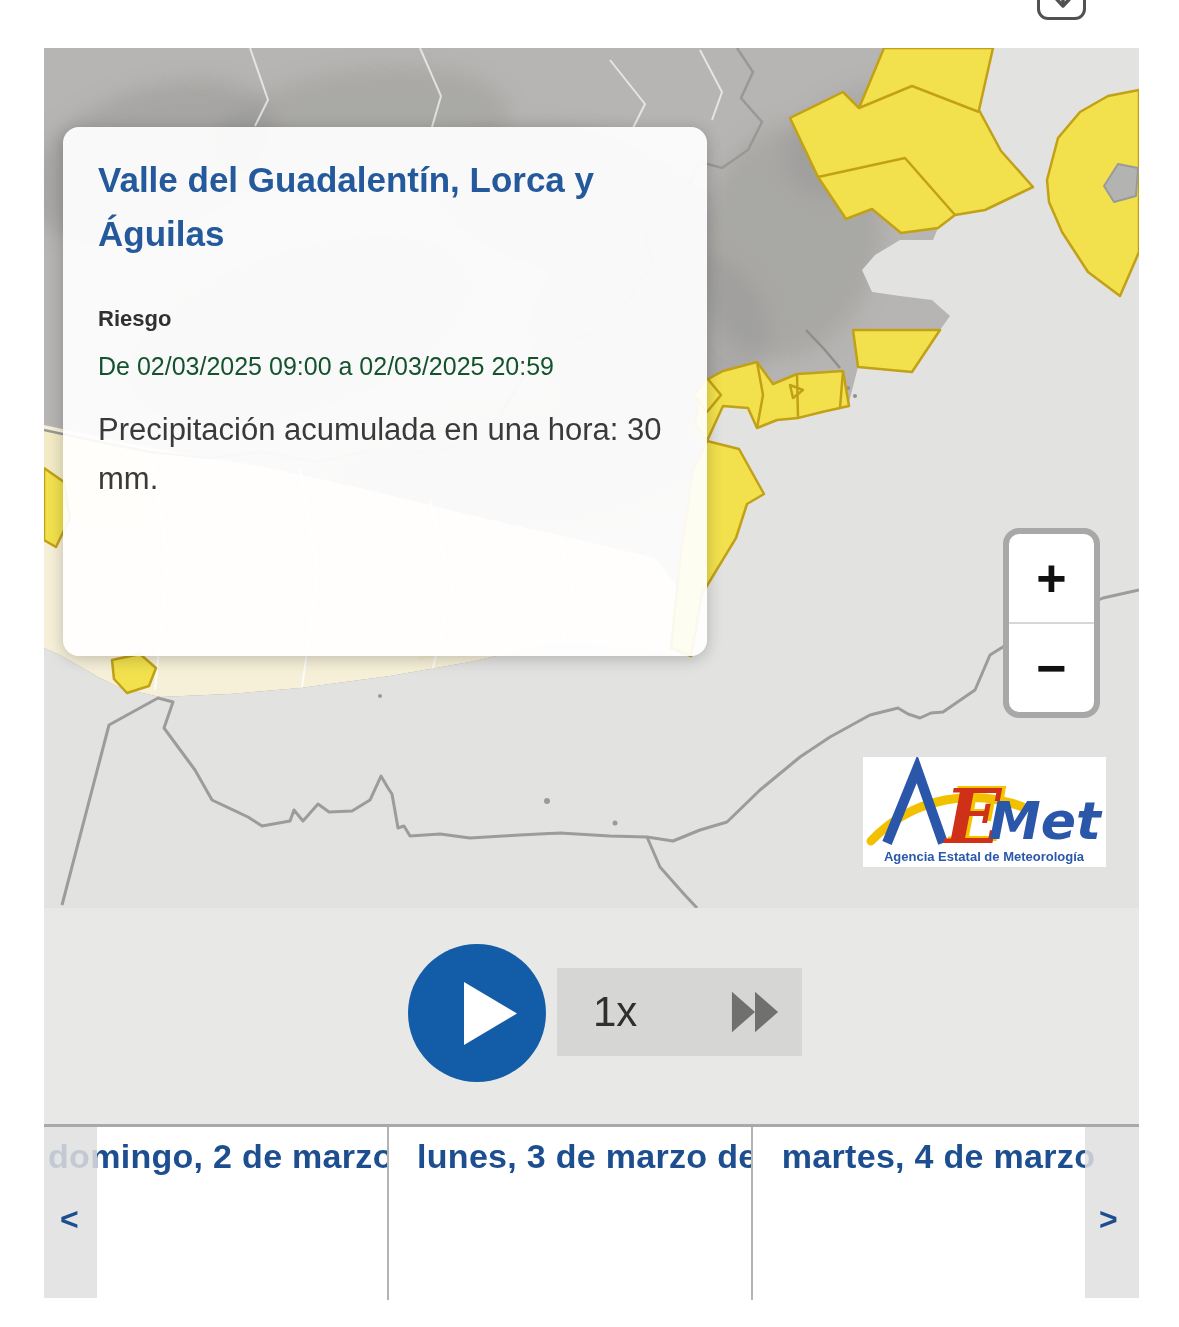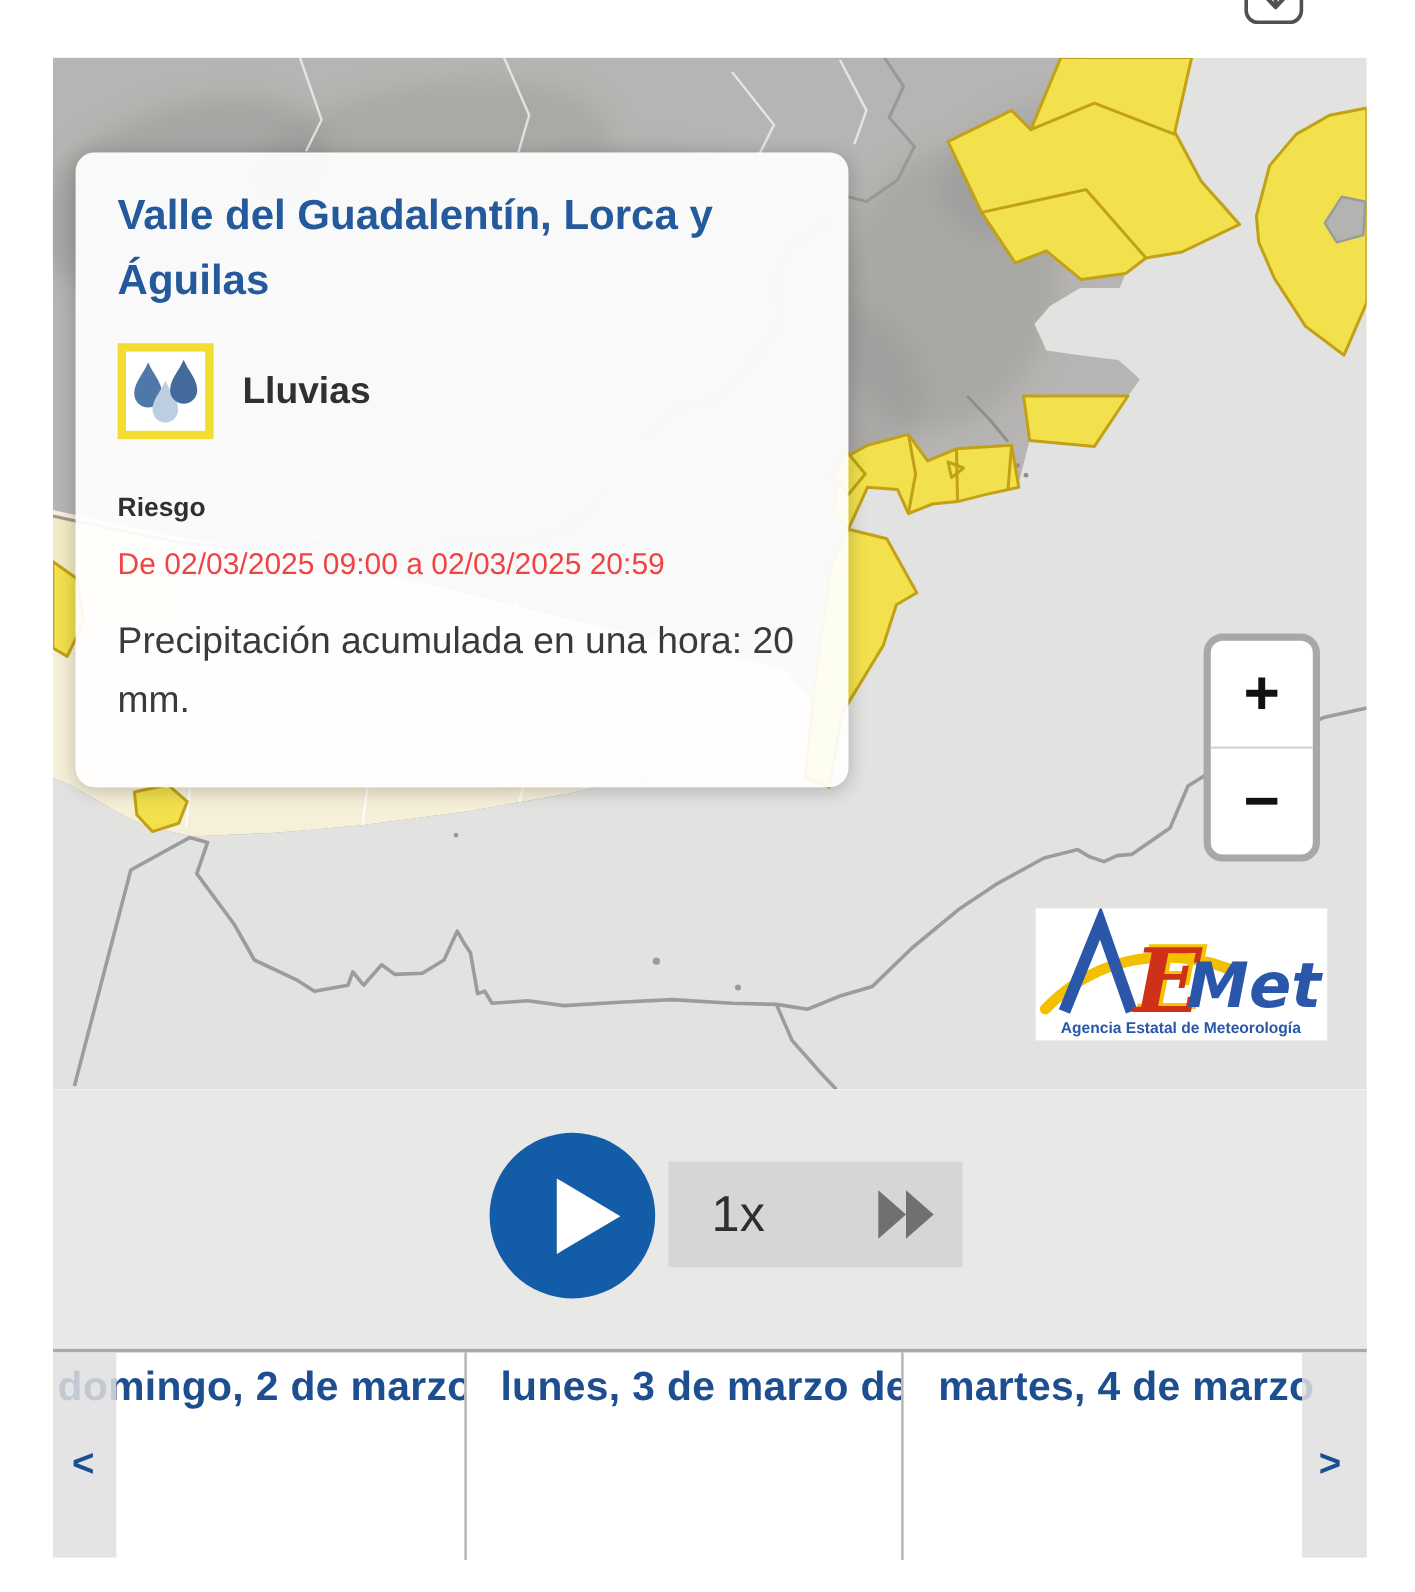--- a/index.html
+++ b/index.html
@@ -18,21 +18,21 @@
   
   .popup{position:absolute;left:19px;top:79px;width:644px;height:529px;box-sizing:border-box;
     background:rgba(255,255,255,0.93);border-radius:16px;
     box-shadow:0 3px 16px rgba(0,0,0,0.22);padding:26px 44px 0 35px;}
   .popup-title{font-size:35px;font-weight:700;color:#24599c;line-height:1.55;margin:0;}
   .icon-row{display:flex;align-items:center;margin-top:24px;}
   .warn-box{width:80px;height:80px;box-sizing:border-box;border:7px solid #f1de2e;
     background:#fff;display:flex;align-items:center;justify-content:center;}
   .warn-label{font-size:31px;font-weight:700;color:#303030;margin-left:24px;}
   .risk-label{font-size:22px;font-weight:700;color:#303030;margin-top:44px;}
-  .period{font-size:25px;color:#ef4444;margin-top:20px;}
+  .period{font-size:25px;color:#14532d;margin-top:20px;}
   .desc{font-size:31px;color:#3a3a3a;margin-top:24px;line-height:1.6;width:575px;}
 
   
   .zoomctl{position:absolute;left:959px;top:480px;width:97px;height:190px;box-sizing:border-box;
     border:6px solid #a8a8a8;border-radius:16px;background:#fff;display:flex;flex-direction:column;}
   .zoomctl .zbtn{flex:1;display:flex;align-items:center;justify-content:center;
     font-size:52px;font-weight:900;color:#111;cursor:pointer;user-select:none;}
   .zoomctl .zbtn.zin{border-bottom:2px solid #d7d7d7;}
 
   
@@ -167,33 +167,23 @@
         <path d="M694,395 L707,378 L721,395 L707,412 Z"></path>
 
         <path d="M44,468 L64,482 L70,518 L56,547 L44,540 Z"></path>
 
         <path d="M112,660 L140,654 L156,668 L149,686 L127,693 L114,679 Z"></path>
       </g>
     </svg>
 
     <div class="popup">
       <div class="popup-title">Valle del Guadalentín, Lorca y Águilas</div>
-      <div class="icon-row">
-        <div class="warn-box">
-          <svg width="62" height="62" viewBox="0 0 64 64">
-            <path d="M15,0 C19,10 27,17 27,27 a12,12 0 1 1 -24,0 C3,17 11,10 15,0 Z" transform="translate(2,7)" fill="#4f77a8"></path>
-            <path d="M15,0 C19,10 27,17 27,27 a12,12 0 1 1 -24,0 C3,17 11,10 15,0 Z" transform="translate(18,23) scale(0.92)" fill="#bccfe0"></path>
-            <path d="M15,0 C19,10 27,17 27,27 a12,12 0 1 1 -24,0 C3,17 11,10 15,0 Z" transform="translate(33,5) scale(0.97)" fill="#44699b"></path>
-          </svg>
-        </div>
-        <div class="warn-label">Lluvias</div>
-      </div>
       <div class="risk-label">Riesgo</div>
       <div class="period">De 02/03/2025 09:00 a 02/03/2025 20:59</div>
-      <div class="desc">Precipitación acumulada en una hora: 20 mm.</div>
+      <div class="desc">Precipitación acumulada en una hora: 30 mm.</div>
     </div>
 
     <div class="zoomctl">
       <div class="zbtn zin">+</div>
       <div class="zbtn">−</div>
     </div>
 
     <div class="logo">
       <svg width="243" height="110" viewBox="0 0 243 110">
         <path d="M8,84 C52,38 112,32 160,50" stroke="#f3c000" stroke-width="9" fill="none" stroke-linecap="round"></path>

